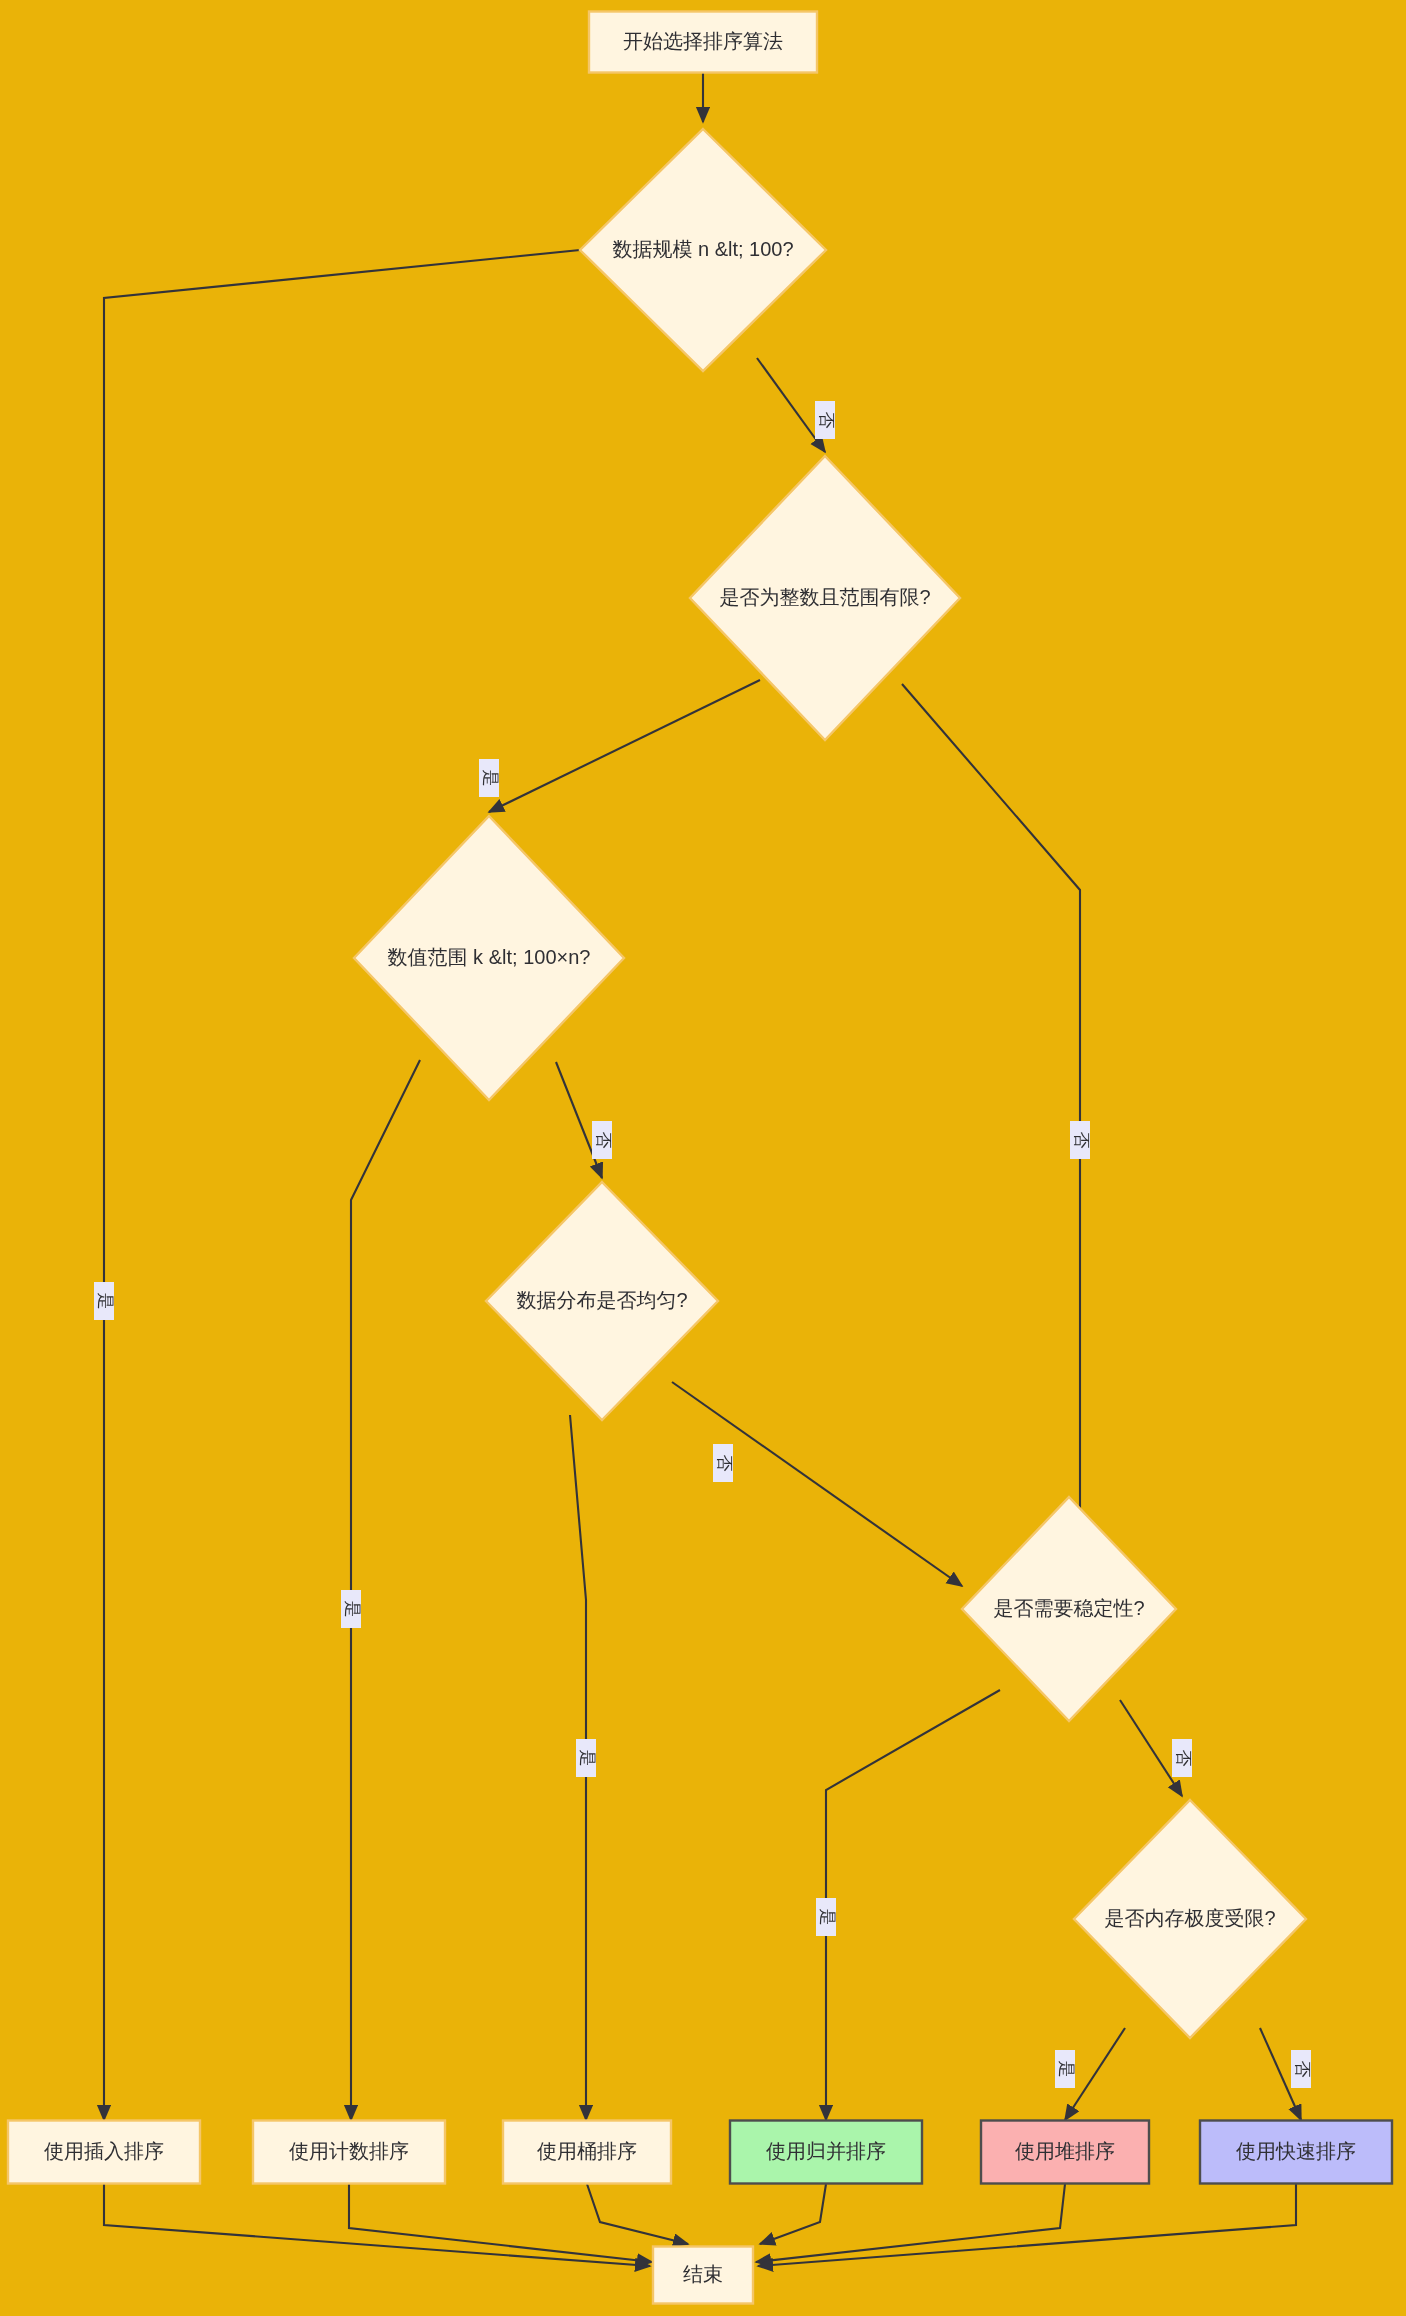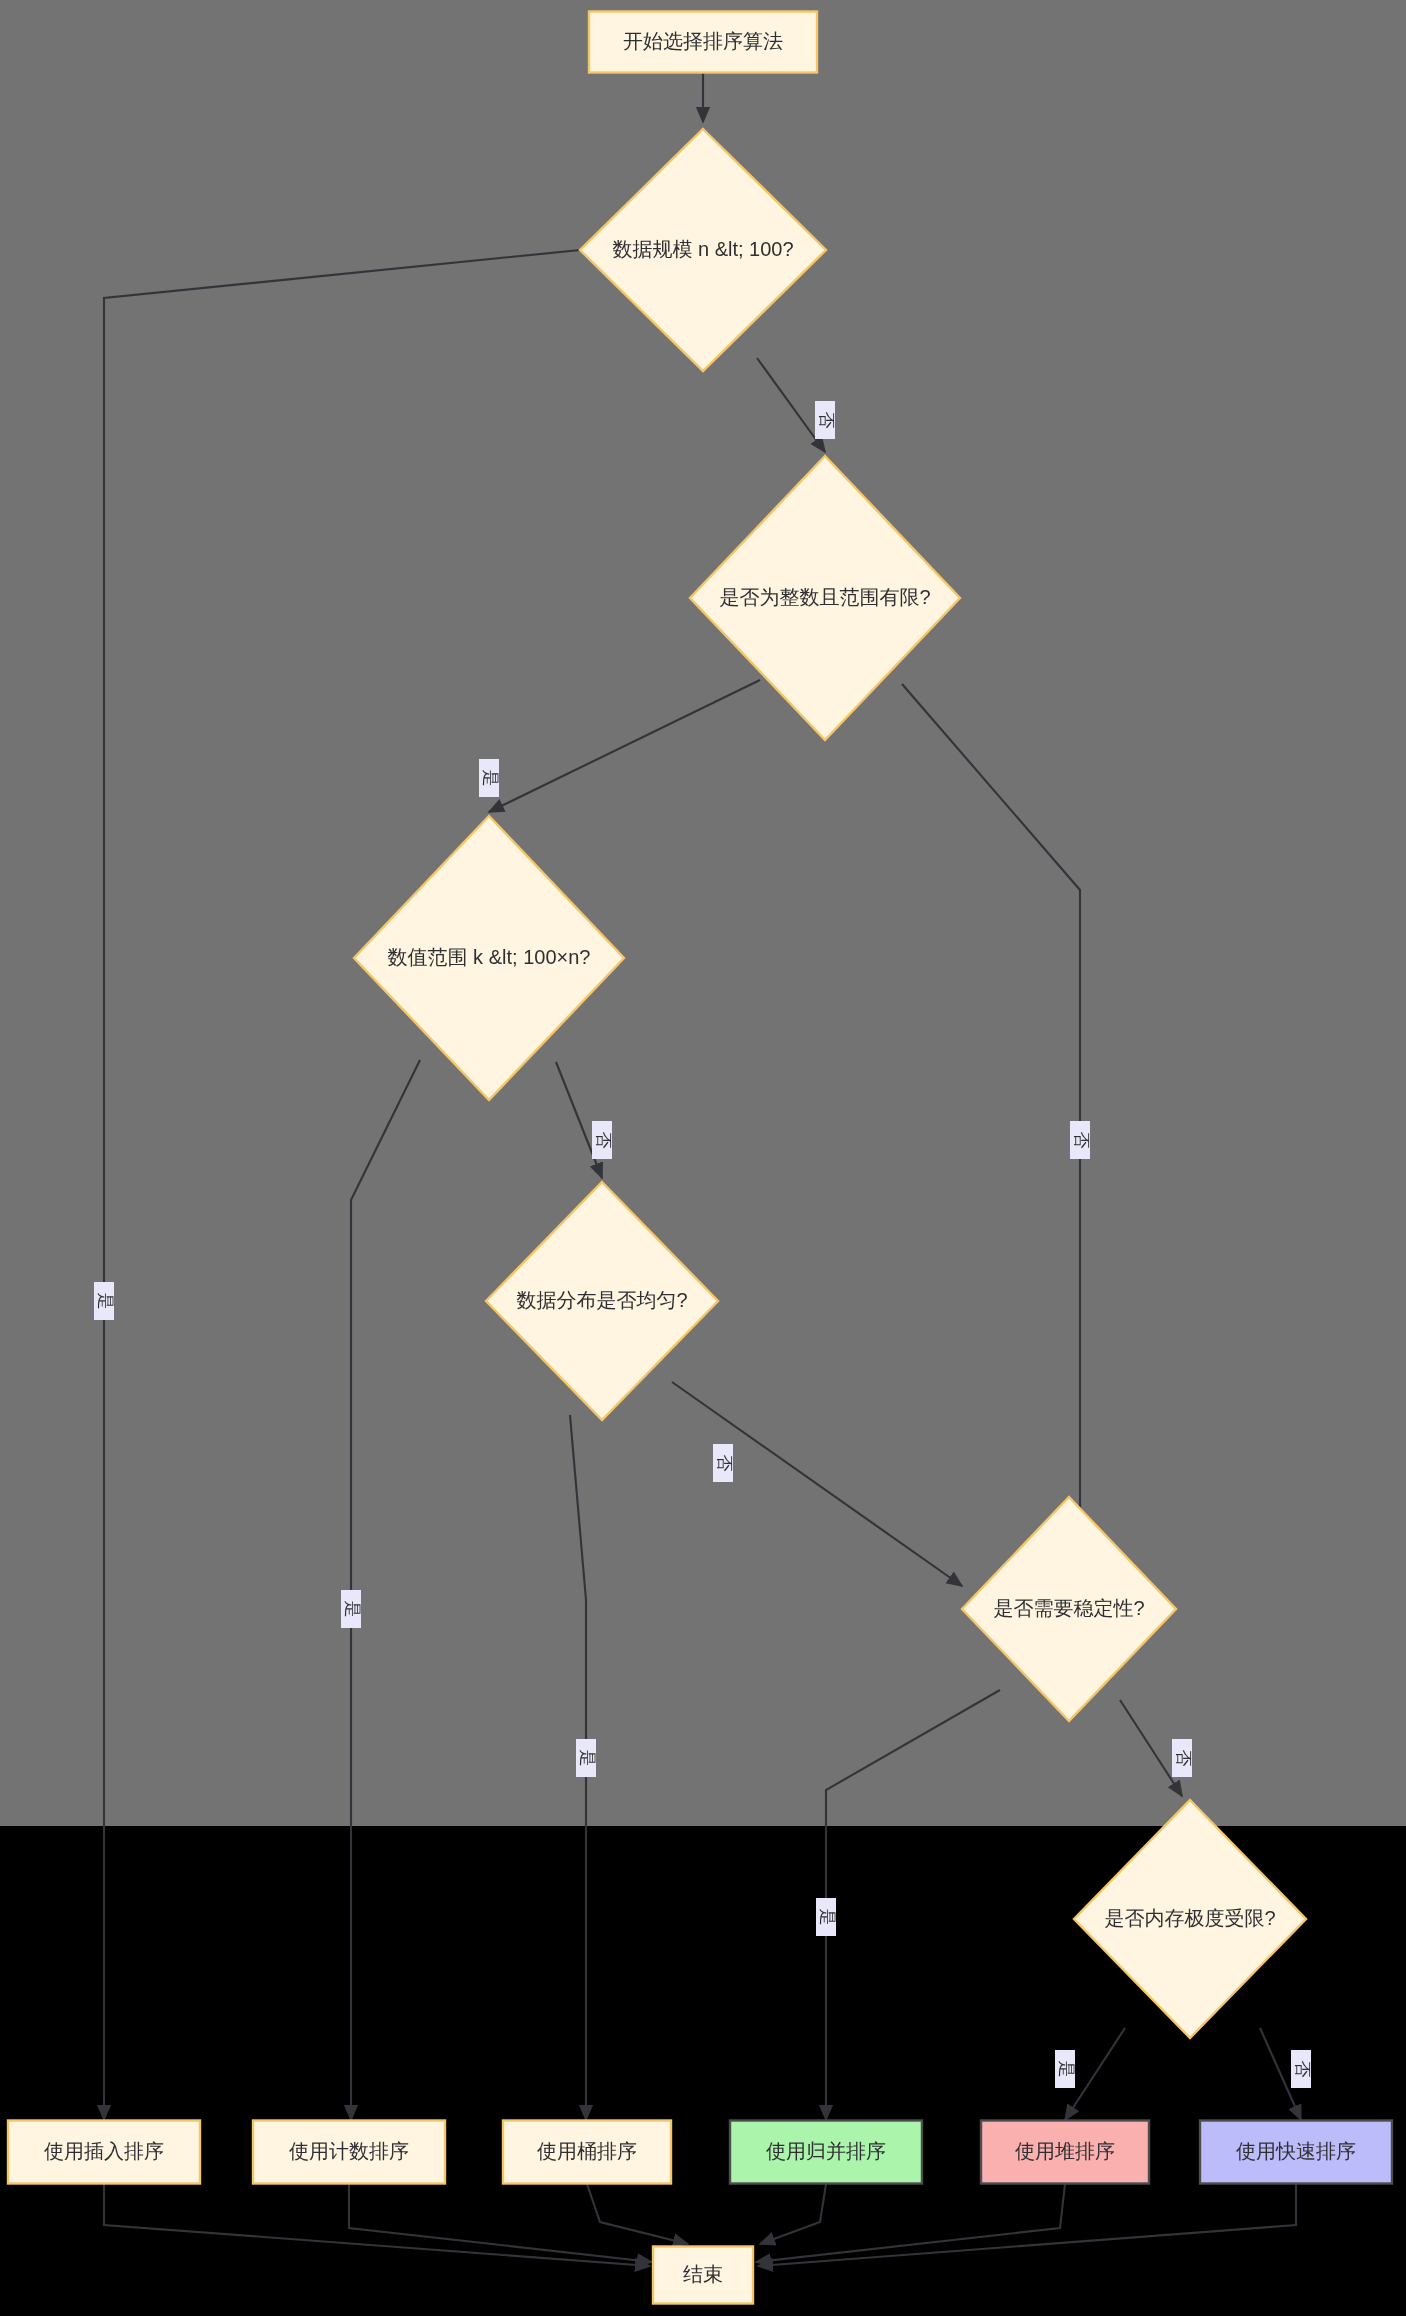--- a/index.html
+++ b/index.html
@@ -9,22 +9,22 @@
   }
   body {
     width: 1406px;
     height: 2316px;
     overflow: hidden;
     font-family: "Liberation Sans", "DejaVu Sans", sans-serif;
   }
   #flow-root {
     position: relative;
     width: 1406px;
-    height: 1826px;
-    background: #737373;
+    height: 2316px;
+    background: #eab308;
   }
   svg#flow-svg {
     position: absolute;
     left: 0;
     top: 0;
     width: 1406px;
     height: 2316px;
     display: block;
   }
   .node-shape {

